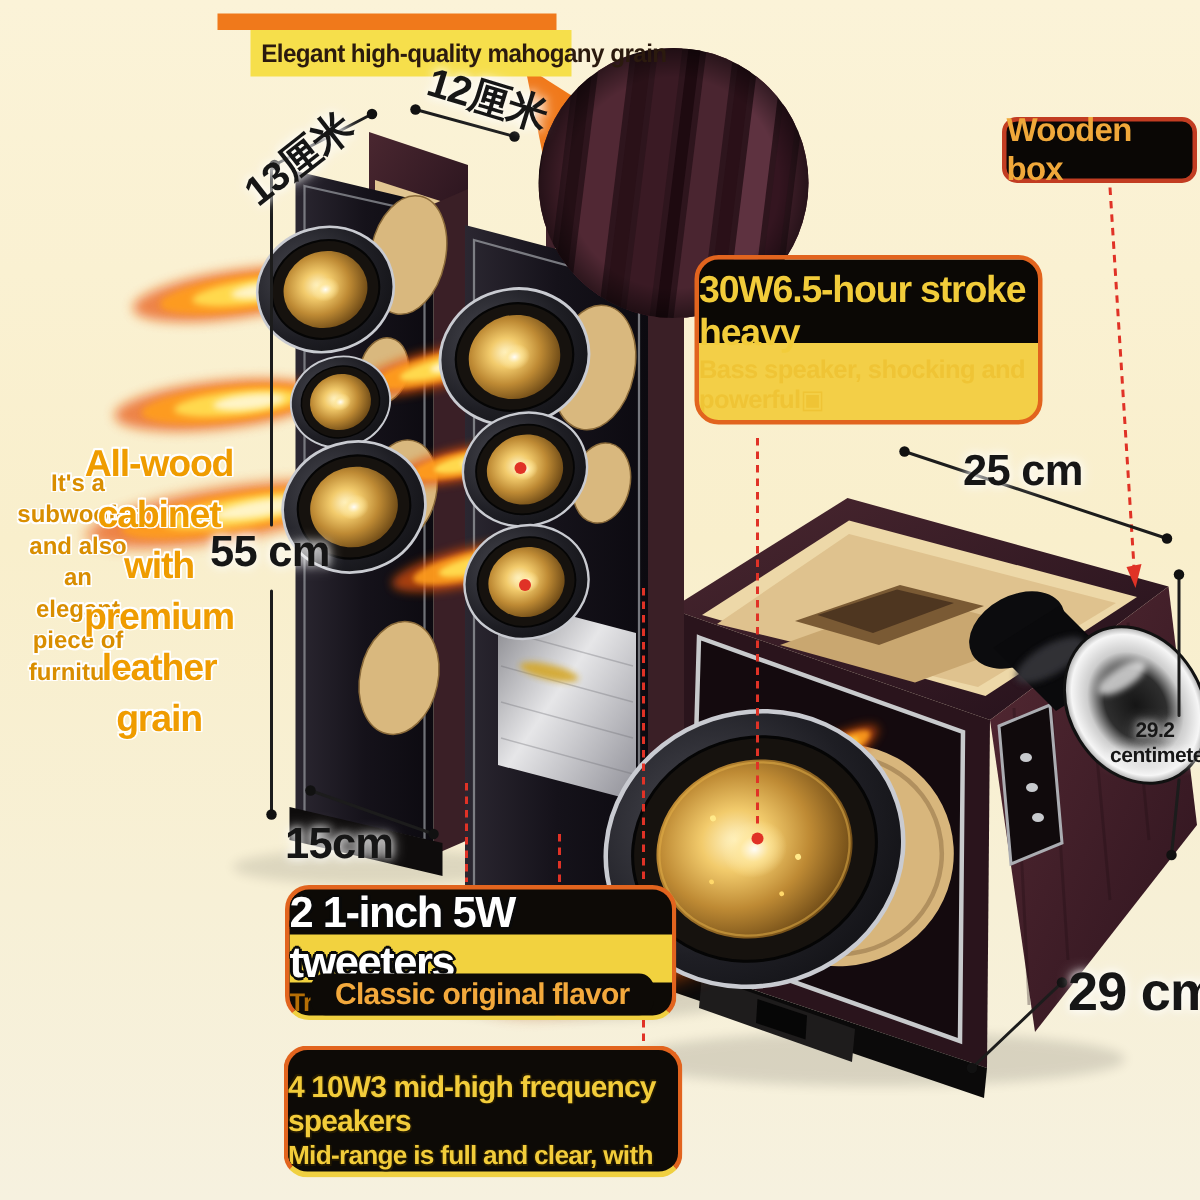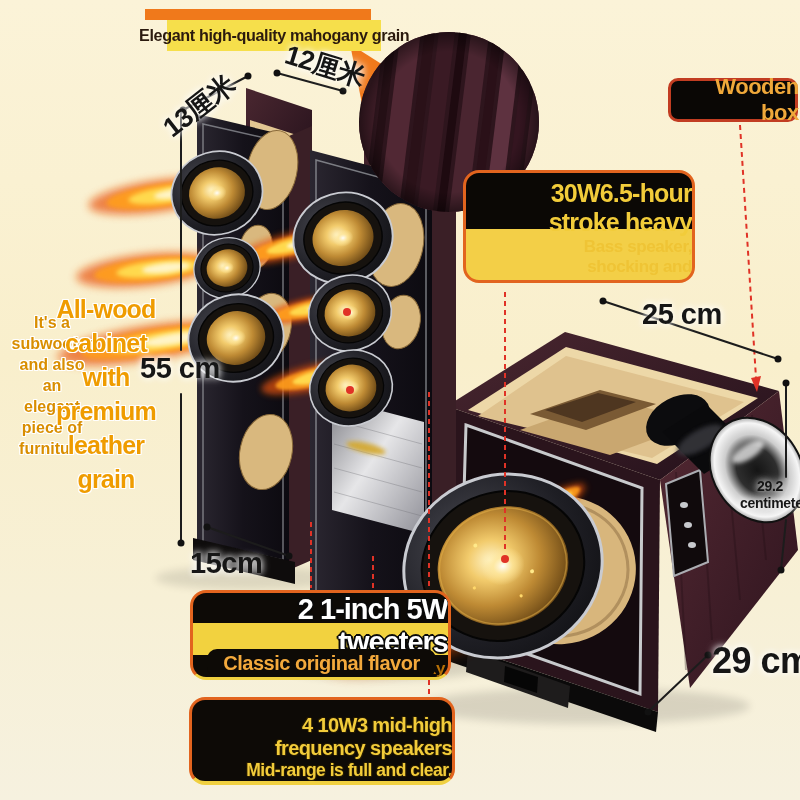--- a/index.html
+++ b/index.html
@@ -6,21 +6,21 @@
   body{font-family:"Liberation Sans","DejaVu Sans",sans-serif;}
   #stage{position:relative;width:800px;height:800px;overflow:hidden;
     background:linear-gradient(180deg,#FBF3D8 0%,#F9EFCC 45%,#F7F0D6 75%,#F6F1DF 100%);}
   #art{position:absolute;left:0;top:0;z-index:1;}
   .lab{position:absolute;z-index:3;}
   .dim{position:absolute;z-index:3;color:#161616;font-weight:bold;letter-spacing:-0.5px;
     text-shadow:0 0 6px rgba(255,255,255,.95),0 0 10px rgba(255,255,255,.8);white-space:nowrap;}
   .outD{color:#fff;text-shadow:-2px 0 #0a0a0a,2px 0 #0a0a0a,0 -2px #0a0a0a,0 2px #0a0a0a,-1px -1px #0a0a0a,1px -1px #0a0a0a,-1px 1px #0a0a0a,1px 1px #0a0a0a;}
   .outDy{text-shadow:-1px 0 #241a02,1px 0 #241a02,0 -1px #241a02,0 1px #241a02,1px 1px #241a02,-1px -1px #241a02;}
   .outW{text-shadow:-1px 0 #fff,1px 0 #fff,0 -1px #fff,0 1px #fff,-1px -1px #fff,1px 1px #fff,1px -1px #fff,-1px 1px #fff;}
-  .blk{position:absolute;z-index:3;box-sizing:border-box;text-align:right;padding-left:48px;}
+  .blk{position:absolute;z-index:3;box-sizing:border-box;text-align:left;}
   .note-line{font-weight:bold;text-align:center;}
 </style>
 </head>
 <body>
 
 <div id="stage">
 
 <svg id="art" width="800" height="800" viewBox="0 0 800 800">
   <defs>
     <linearGradient id="woodDark" x1="0" y1="0" x2="1" y2="1">
@@ -269,21 +269,21 @@
     <circle cx="603" cy="301" r="3.5"></circle>
         <circle cx="778" cy="359" r="3.5"></circle>
     <circle cx="786" cy="383" r="3.5"></circle>
         <circle cx="781" cy="570" r="3.5"></circle>
     <circle cx="648" cy="712" r="3.5"></circle>
         <circle cx="708" cy="655" r="3.5"></circle>
   </g>
 </svg>
 
 <div class="lab" style="left:145px;top:9px;width:226px;height:11px;background:#F0791B;"></div>
-<div class="lab" style="left:167px;top:20px;width:214px;height:31px;background:#F6DF4B;display:flex;align-items:center;justify-content:center;">
+<div class="lab" style="left:167px;top:20px;width:214px;height:31px;background:#F6DF4B;display:flex;align-items:center;justify-content:flex-start;">
   <span style="font-size:17px;font-weight:bold;color:#2B1A0E;letter-spacing:-0.4px;transform:scaleX(.95);white-space:nowrap;">Elegant high-quality mahogany grain</span>
 </div>
 
 <div class="dim" style="left:158px;top:88px;font-size:27px;transform:rotate(-38deg);">13厘米</div>
 <div class="dim" style="left:284px;top:48px;font-size:27px;transform:rotate(17deg);">12厘米</div>
 <div class="dim" style="left:140px;top:352px;font-size:29px;">55 cm</div>
 <div class="dim" style="left:190px;top:547px;font-size:29px;">15cm</div>
 <div class="dim" style="left:642px;top:298px;font-size:29px;">25 cm</div>
 <div class="dim" style="left:740px;top:478px;width:60px;font-size:14px;text-align:center;line-height:17px;letter-spacing:-0.3px;">
   <span>29.2</span><br>

